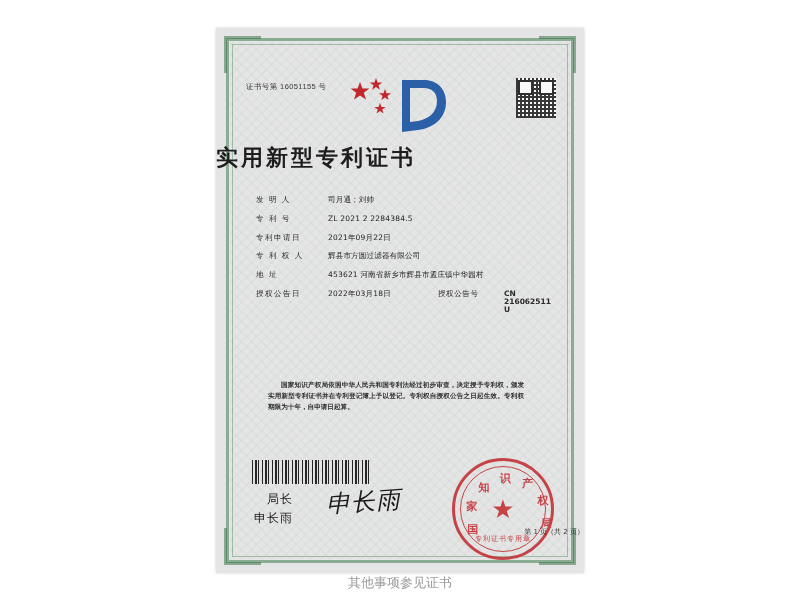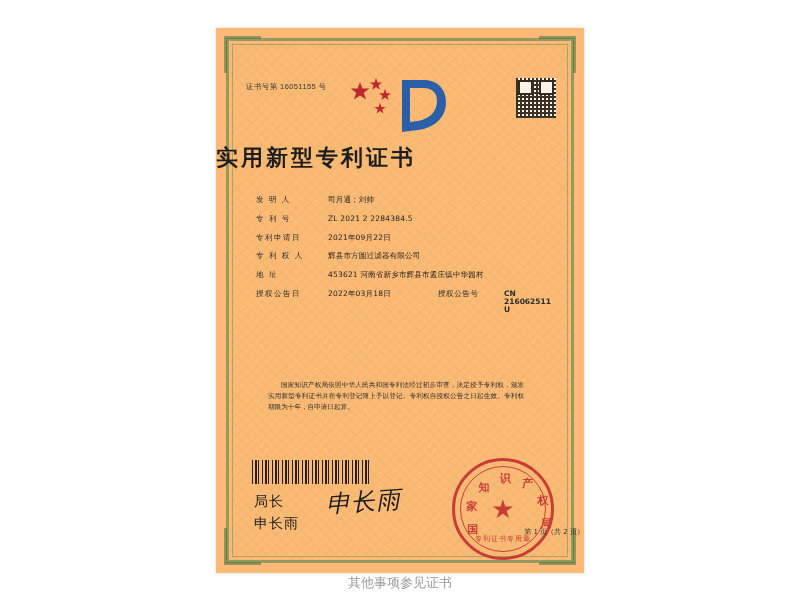--- a/index.html
+++ b/index.html
@@ -19,21 +19,21 @@
     height: 600px;
     background: #ffffff;
   }
   
   .certificate {
     position: absolute;
     left: 216px;
     top: 28px;
     width: 368px;
     height: 545px;
-    background: #fdba74;
+    background: #e5e5e5;
     box-shadow: 0 0 3px rgba(0,0,0,0.18);
   }
   
   .border-outer {
     position: absolute;
     left: 10px;
     top: 10px;
     right: 10px;
     bottom: 10px;
     border: 3px solid #3f7d4e;
@@ -165,43 +165,45 @@
     width: 268px;
     font-family: "DejaVu Sans", sans-serif;
     font-size: 6.6px;
     line-height: 1.65;
     color: #2f2f2f;
     text-align: justify;
   }
   .paragraphs p {
     margin: 0 12px 7px 0;
     text-indent: 13px;
+    font-weight: bold;
   }
 
   .barcode {
     position: absolute;
     left: 36px;
     top: 432px;
     width: 120px;
     height: 24px;
     background-image: repeating-linear-gradient(90deg,
       #111 0 1px, transparent 1px 3px, #111 3px 5px, transparent 5px 6px,
       #111 6px 7px, transparent 7px 10px);
     opacity: 0.9;
   }
 
   .sign-block {
     position: absolute;
     left: 38px;
     top: 462px;
     font-family: "DejaVu Sans", sans-serif;
-    font-size: 14px;
+    font-size: 12px;
     color: #222;
     line-height: 1.6;
     letter-spacing: 1px;
+    text-align: right;
   }
   .signature {
     position: absolute;
     left: 110px;
     top: 458px;
     font-family: "DejaVu Serif", serif;
     font-size: 24px;
     color: #1b1b1b;
     font-style: italic;
     transform: rotate(-4deg);

